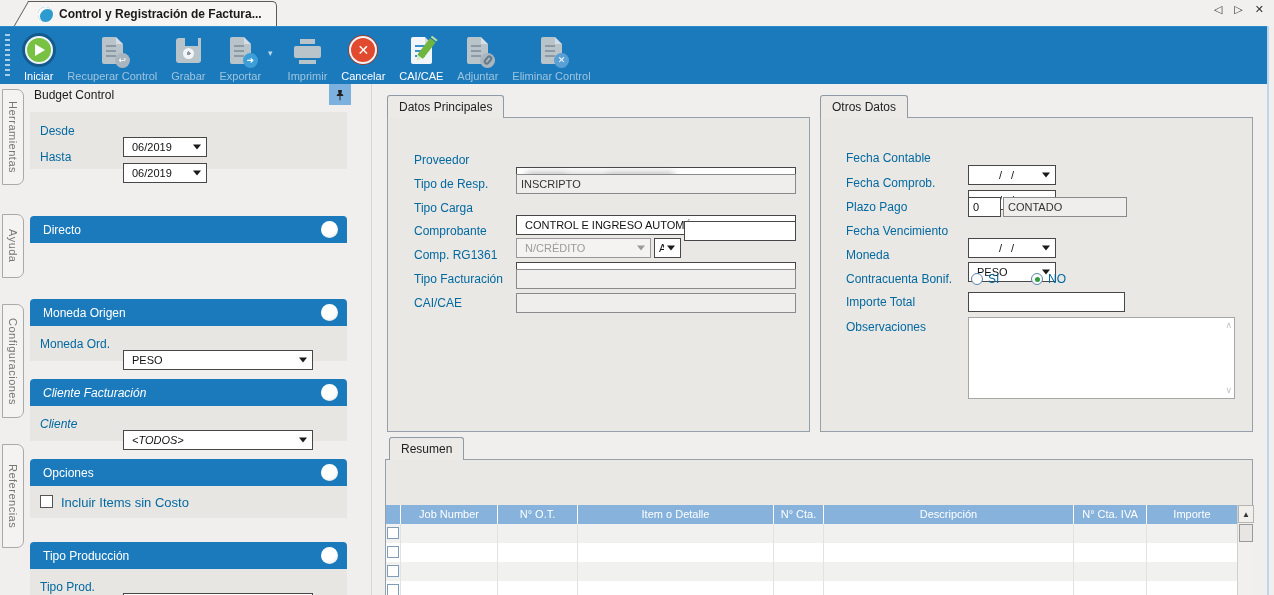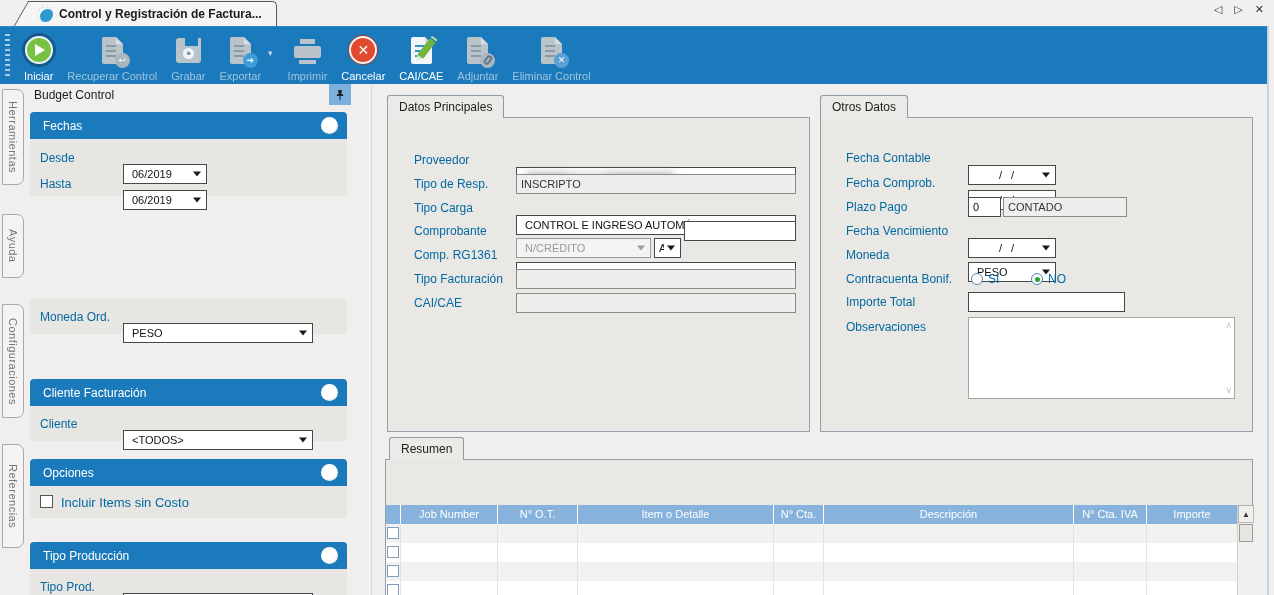--- a/index.html
+++ b/index.html
@@ -269,49 +269,53 @@
         <span class="sb-title">Budget Control</span>
         <span class="pin-btn">
           <svg width="10" height="12" viewBox="0 0 10 12">
               <path d="M3 1h4l-.6 4h1.1l1 2h-7l1-2h1.1z" fill="#222"></path>
               <rect x="4.5" y="7" width="1" height="4.3" fill="#222"></rect>
             </svg>
         </span>
       </div>
 
       <div class="section" style="top:28px;">
-        <div class="sec-head">
-          <span class="sec-title">Fechas</span>
-          <span class="sec-toggle"></span>
-        </div>
         <div class="sec-body" style="height:57px;">
           <span class="flabel" style="left:10px;top:12px;">Desde</span>
           <div class="cmb" style="left:93px;top:8px;width:84px;">
               <span class="val">06/2019</span>
             </div>
           <span class="flabel" style="left:10px;top:38px;">Hasta</span>
           <div class="cmb" style="left:93px;top:34px;width:84px;">
               <span class="val">06/2019</span>
             </div>
         </div>
       </div>
 
       <div class="section" style="top:132px;">
+        <div class="sec-head">
+          <span class="sec-title">Directo</span>
+          <span class="sec-toggle"></span>
+        </div>
       </div>
 
       <div class="section" style="top:215px;">
+        <div class="sec-head">
+          <span class="sec-title">Moneda Origen</span>
+          <span class="sec-toggle"></span>
+        </div>
         <div class="sec-body" style="height:35px;">
           <span class="flabel" style="left:10px;top:11px;">Moneda Ord.</span>
           <div class="cmb" style="left:93px;top:7px;width:190px;">
               <span class="val">PESO</span>
             </div>
         </div>
       </div>
 
-      <div class="section" style="top:295px;">
+      <div class="section" style="top:295px;font-style:italic;">
         <div class="sec-head">
           <span class="sec-title">Cliente Facturación</span>
           <span class="sec-toggle"></span>
         </div>
         <div class="sec-body" style="height:35px;">
           <span class="flabel" style="left:10px;top:11px;">Cliente</span>
           <div class="cmb" style="left:93px;top:7px;width:190px;">
               <span class="val">&lt;TODOS&gt;</span>
             </div>
         </div>

